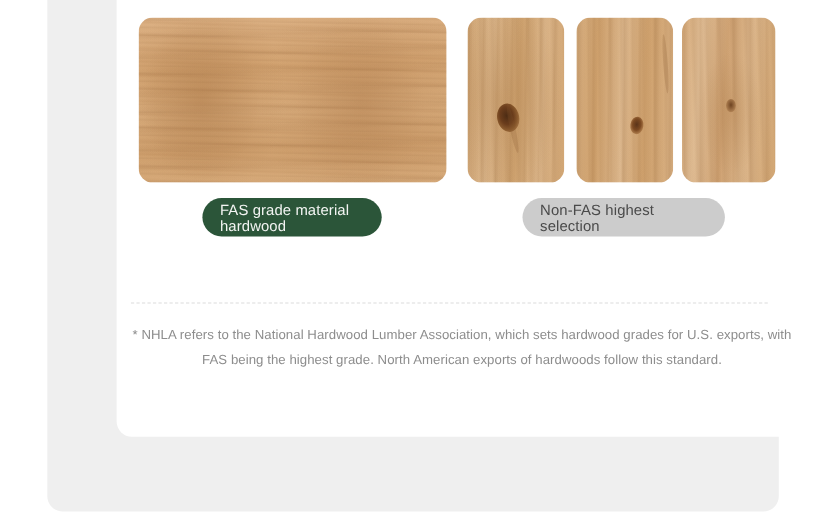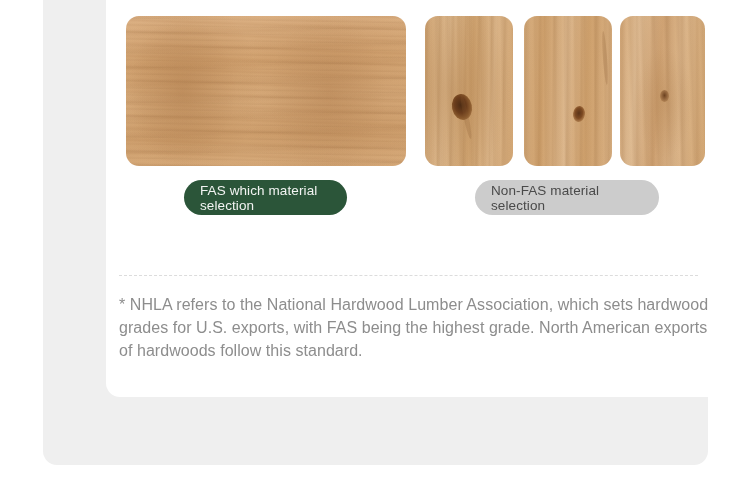--- a/index.html
+++ b/index.html
@@ -221,24 +221,25 @@
 
   
   .footnotes {
     position: absolute;
     left: 13px;
     top: 327px;
     width: 602px;
   }
   .footnote {
     color: #8d8d8d;
-    font-size: 16px;
+    font-size: 12px;
     line-height: 23px;
     letter-spacing: 0.05px;
     margin: 0;
+    text-align: center;
   }
   .footnote-2 {
     margin-top: 12px;
     max-width: 405px;
   }
 </style>
 </head>
 <body>
 
 <div class="outer-panel">
@@ -259,24 +260,24 @@
       </div>
 
       <div class="wood-panel panel-nonfas panel-nf3">
         <span class="knot knot-c"></span>
       </div>
 
     </div>
 
     <div class="labels-row">
       <div class="grade-pill pill-fas">
-        <span class="pill-text">FAS which material selection</span>
+        <span class="pill-text">FAS grade material hardwood</span>
       </div>
       <div class="grade-pill pill-nonfas">
-        <span class="pill-text">Non-FAS material selection</span>
+        <span class="pill-text">Non-FAS highest selection</span>
       </div>
     </div>
 
     <div class="divider"></div>
 
     <div class="footnotes">
       <p class="footnote footnote-1">* NHLA refers to the National Hardwood Lumber Association, which sets hardwood grades for U.S. exports, with FAS being the highest grade. North American exports of hardwoods follow this standard.</p>
     </div>
 
   </div>

